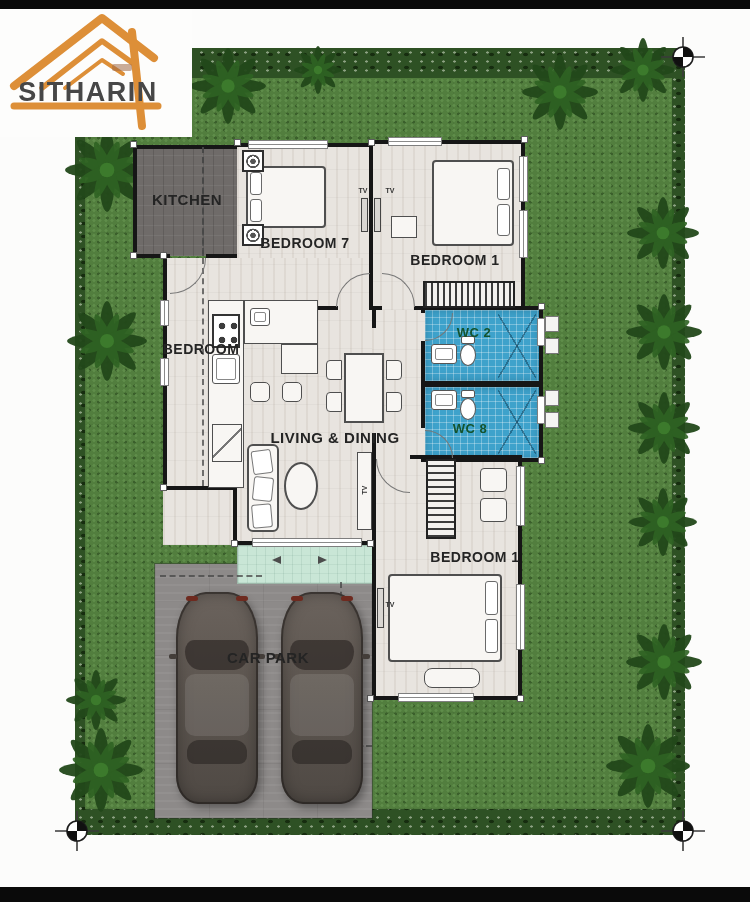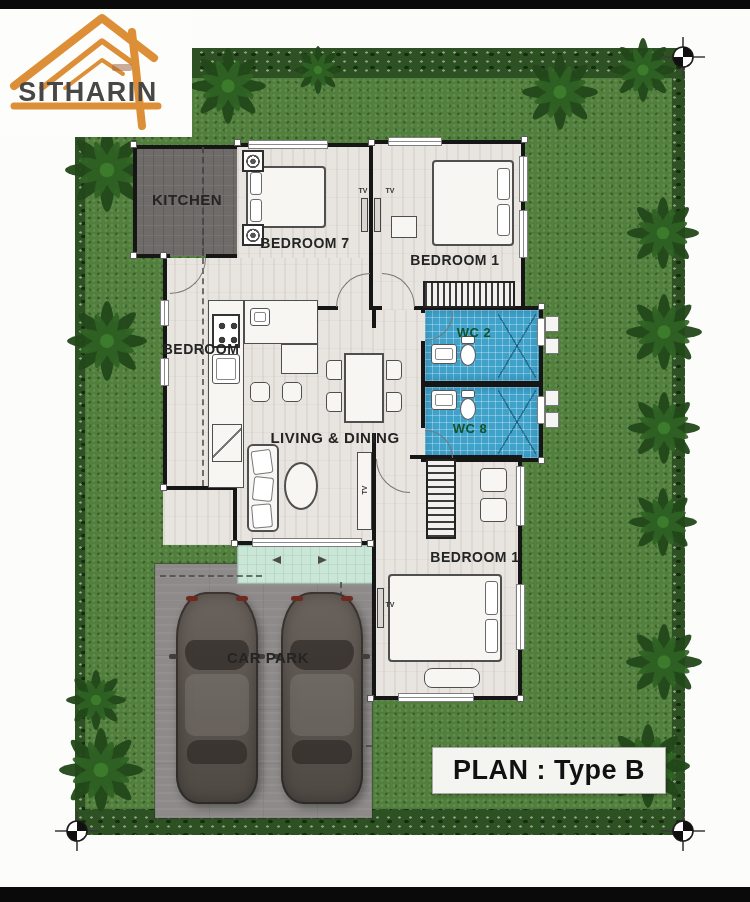--- a/index.html
+++ b/index.html
@@ -340,23 +340,20 @@
   <div class="rlabel" style="left:335px;top:437px;font-size:15px;">LIVING &amp; DINING</div>
   <div class="rlabel white" style="left:474px;top:332px;font-size:13px;">WC 2</div>
   <div class="rlabel white" style="left:470px;top:428px;font-size:13px;">WC 8</div>
   <div class="rlabel" style="left:447px;top:557px;font-size:14px;margin-left:28px;">BEDROOM 1</div>
   <div class="rlabel" style="left:268px;top:657px;font-size:15px;z-index:14;">CAR PARK</div>
   <div class="tvtag" style="left:363px;top:190px;">TV</div>
   <div class="tvtag" style="left:390px;top:190px;">TV</div>
   <div class="tvtag rot" style="left:364px;top:490px;">TV</div>
   <div class="tvtag" style="left:390px;top:604px;">TV</div>
 
-  <div id="plan-badge">
-    <span>PLAN : Type B</span>
-  </div>
 
   <div id="logo-bg"></div>
   <svg id="logo" width="190" height="140" viewBox="0 0 190 140" xmlns="http://www.w3.org/2000/svg">
     <polyline points="12,84 100,16 152,56" fill="none" stroke="#dd8f38" stroke-width="8" stroke-linejoin="round" stroke-linecap="round"></polyline>
     <polyline points="40,86 100,39 132,62" fill="none" stroke="#dd8f38" stroke-width="5.5" stroke-linejoin="round" stroke-linecap="round"></polyline>
     <polyline points="63,86 100,58 121,72" fill="none" stroke="#dd8f38" stroke-width="4" stroke-linejoin="round" stroke-linecap="round"></polyline>
     <line x1="130" y1="30" x2="140" y2="124" stroke="#dd8f38" stroke-width="8" stroke-linecap="round"></line>
     <line x1="12" y1="104" x2="156" y2="104" stroke="#dd8f38" stroke-width="7" stroke-linecap="round"></line>
     <rect x="110" y="62" width="20" height="7" rx="2" fill="#a06a45" opacity="0.55"></rect>
     <text x="86" y="99" text-anchor="middle" font-family="Liberation Sans, sans-serif" font-size="27" font-weight="bold" fill="#474747" letter-spacing="1.5">SITHARIN</text>

